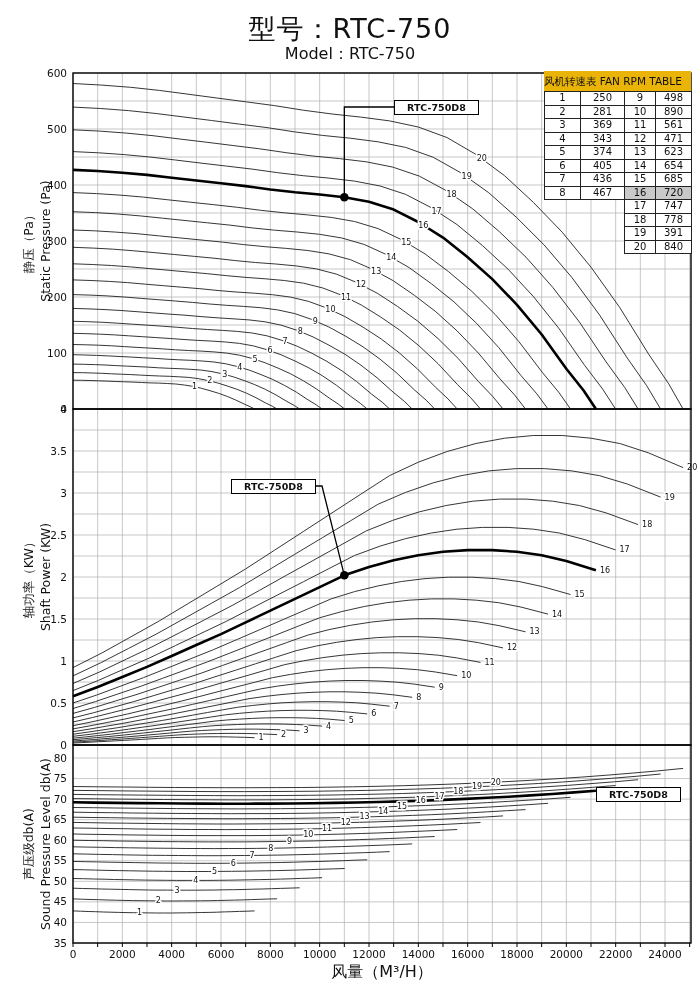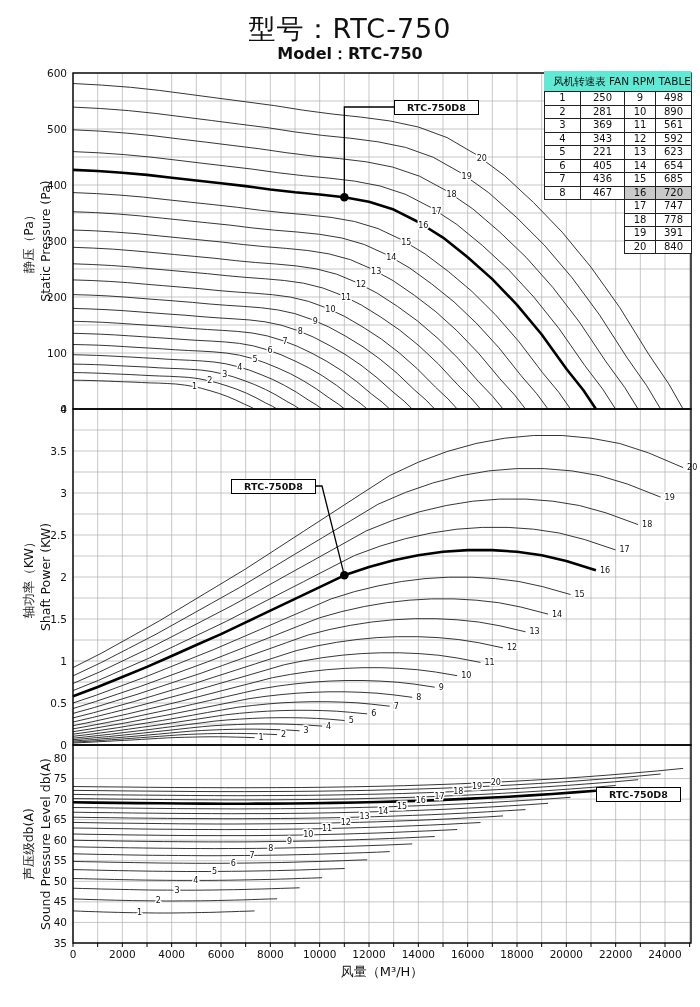--- a/index.html
+++ b/index.html
@@ -2,29 +2,29 @@
 <html><head>
 <meta charset="utf-8">
 <style>
   html,body{margin:0;padding:0;background:#fff;}
   body{font-family:"DejaVu Sans","Liberation Sans",sans-serif;color:#111;}
   #page{position:relative;width:700px;height:1007px;background:#fff;overflow:hidden;}
   #chart-svg{position:absolute;left:0;top:0;}
   .page-title{position:absolute;left:0;top:11px;width:700px;text-align:center;
     font-size:27px;font-weight:normal;letter-spacing:1px;}
   .page-subtitle{position:absolute;left:0;top:44px;width:700px;text-align:center;
-    font-size:16px;font-weight:700;}
+    font-size:16px;font-weight:400;}
   .ytitle{position:absolute;width:340px;text-align:center;transform:rotate(-90deg);
     font-size:12.5px;line-height:17px;white-space:nowrap;}
-  .xtitle{position:absolute;left:73px;width:618px;text-align:center;font-size:13px;line-height:16px;}
+  .xtitle{position:absolute;left:73px;width:618px;text-align:center;font-size:16px;line-height:16px;}
   .anno{position:absolute;border:1.3px solid #000;background:#fff;
     font-size:9.5px;font-weight:600;line-height:11px;padding:1px 12px;white-space:nowrap;}
   #rpm-table{position:absolute;left:544px;top:71px;width:147px;}
-  #rpm-table .tbl-header{background:#5eead4;font-size:10.5px;line-height:20px;height:20px;
-    text-align:right;white-space:nowrap;font-weight:500;}
+  #rpm-table .tbl-header{background:#eab308;font-size:10.5px;line-height:20px;height:20px;
+    text-align:left;white-space:nowrap;font-weight:500;}
   #rpm-table table{border-collapse:collapse;width:147px;table-layout:fixed;}
   #rpm-table td{border:1px solid #222;background:#fff;font-size:10px;height:12.5px;
     line-height:12px;text-align:center;padding:0;}
   #rpm-table td.blank{border:none;background:transparent;}
 </style>
 </head>
 <body>
 
 <div id="page">
   <svg id="chart-svg" width="700" height="1007">
@@ -347,25 +347,25 @@
           <tr>
             <td>3</td>
             <td>369</td>
             <td>11</td>
             <td>561</td>
           </tr>
           <tr>
             <td>4</td>
             <td>343</td>
             <td>12</td>
-            <td>592</td>
+            <td>471</td>
           </tr>
           <tr>
             <td>5</td>
-            <td>221</td>
+            <td>374</td>
             <td>13</td>
             <td>623</td>
           </tr>
           <tr>
             <td>6</td>
             <td>405</td>
             <td>14</td>
             <td>654</td>
           </tr>
           <tr>

